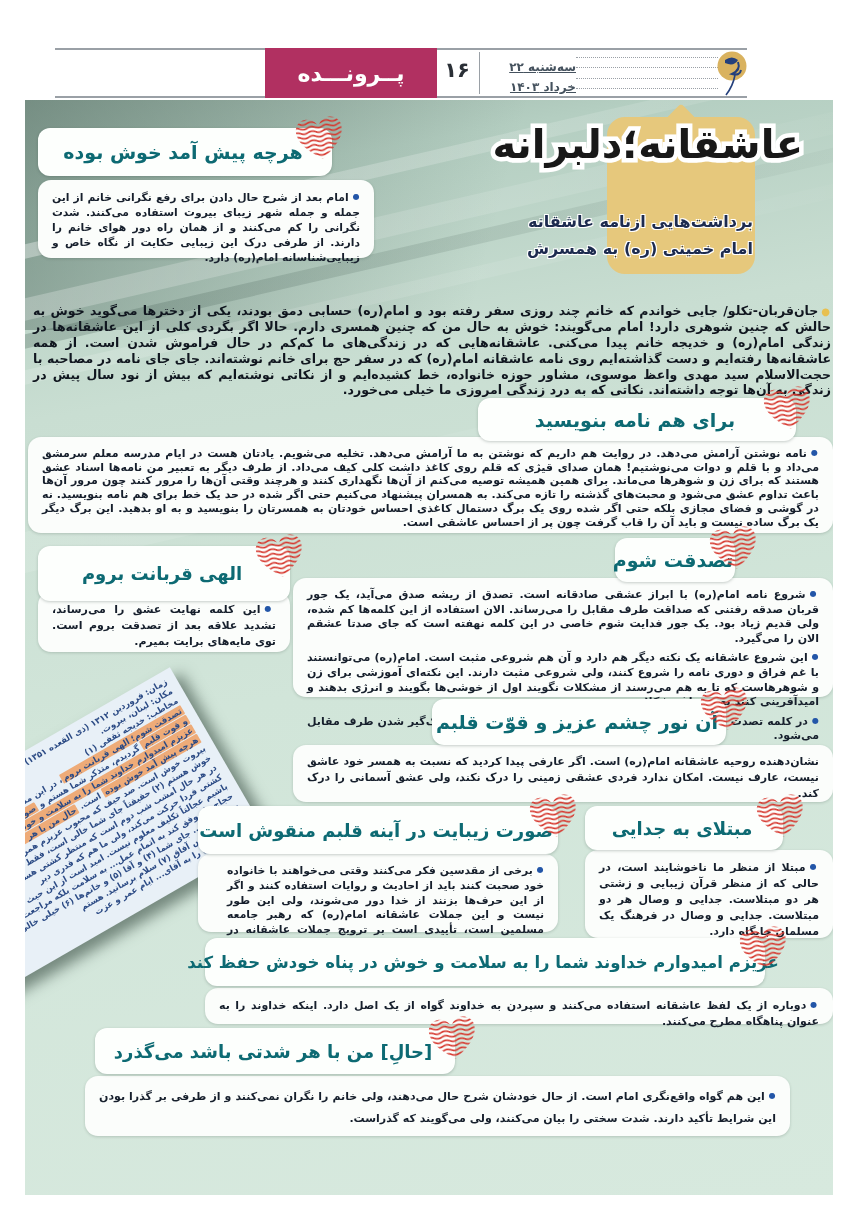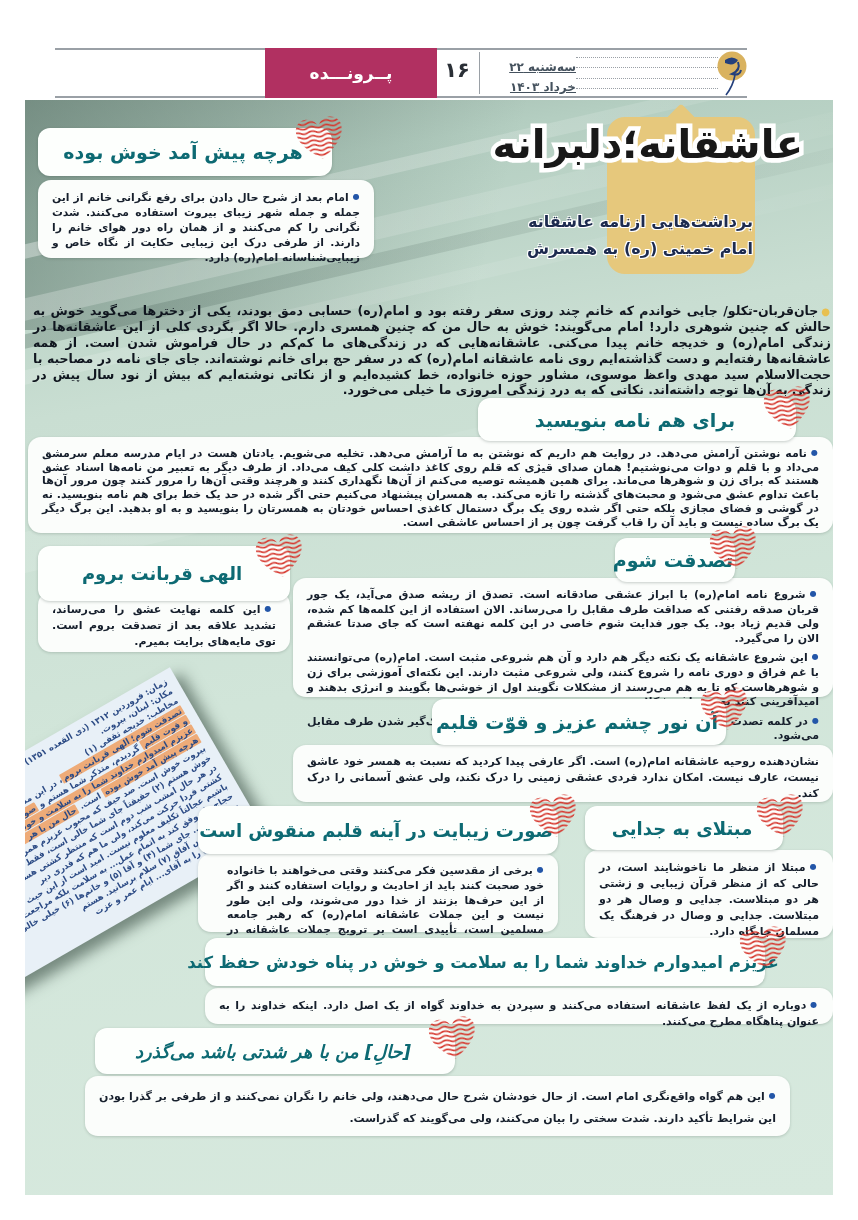--- a/index.html
+++ b/index.html
@@ -4,21 +4,21 @@
 <style>
   html,body{margin:0;padding:0;background:#ffffff;}
   *{box-sizing:border-box;font-family:"DejaVu Sans",sans-serif;}
   .page{position:relative;width:858px;height:1220px;background:#fff;overflow:hidden;direction:rtl;}
 
   
   .header-band{position:absolute;left:55px;top:48px;width:692px;height:50px;
     border-top:2px solid #9aa0a6;border-bottom:2px solid #9aa0a6;background:#fff;}
   .corner-mark{position:absolute;left:55px;top:52px;opacity:.85;}
   .section-chip{position:absolute;left:265px;top:48px;width:172px;height:50px;background:#b13061;
-    display:flex;align-items:center;justify-content:center;color:#fff;font-weight:bold;font-size:17px;letter-spacing:1px;text-align:right;}
+    display:flex;align-items:center;justify-content:center;color:#fff;font-weight:bold;font-size:22px;letter-spacing:1px;text-align:right;}
   .page-num{position:absolute;left:438px;top:58px;width:38px;text-align:center;font-size:21px;font-weight:bold;color:#2a2f36;}
   .vrule{position:absolute;left:479px;top:52px;width:1px;height:42px;background:#9aa0a6;}
   .date-block{position:absolute;left:484px;top:58px;width:92px;font-size:12px;line-height:1.65;color:#45525e;text-align:right;font-weight:bold;text-decoration:underline;}
   .dots{position:absolute;left:576px;top:55px;width:142px;height:36px;display:flex;flex-direction:column;justify-content:space-between;padding:2px 0;}
   .dots div{border-bottom:1px dotted #9aa0a6;height:1px;}
   .logo{position:absolute;left:714px;top:49px;}
 
   
   .canvas{position:absolute;left:25px;top:100px;width:808px;height:1095px;overflow:hidden;
     background:linear-gradient(170deg,#9db5a9 0%,#b4cec1 9%,#c9ded2 26%,#d1e5d9 52%,#d7e9de 100%);}
@@ -224,21 +224,21 @@
     <div class="sec-title" style="left:180px;top:838px;width:560px;height:48px;font-size:16.5px;">
       <svg class="heart" style="right:-25px;" width="52" height="47" viewBox="0 0 52 47">
           <use href="#heartPath" fill="url(#heartWaves)"></use>
         </svg>
       <span class="txt">عزیزم امیدوارم خداوند شما را به سلامت و خوش در پناه خودش حفظ کند</span>
     </div>
     <div class="sec-body" style="left:180px;top:888px;width:628px;height:36px;font-size:11px;line-height:16px;">
       <p><span class="bullet">●</span><span>دوباره از یک لفظ عاشقانه استفاده می‌کنند و سپردن به خداوند گواه از یک اصل دارد. اینکه خداوند را به عنوان پناهگاه مطرح می‌کنند.</span></p>
     </div>
 
-    <div class="sec-title" style="left:70px;top:928px;width:360px;height:46px;font-size:18px;font-style:italic;">
+    <div class="sec-title" style="left:70px;top:928px;width:360px;height:46px;font-size:18px;">
       <svg class="heart" style="right:-24px;" width="52" height="47" viewBox="0 0 52 47">
           <use href="#heartPath" fill="url(#heartWaves)"></use>
         </svg>
       <span class="txt">[حالِ] من با هر شدتی باشد می‌گذرد</span>
     </div>
     <div class="sec-body" style="left:60px;top:976px;width:705px;height:60px;font-size:11px;line-height:22px;">
       <p><span class="bullet">●</span><span>این هم گواه واقع‌نگری امام است. از حال خودشان شرح حال می‌دهند، ولی خانم را نگران نمی‌کنند و از طرفی بر گذرا بودن این شرایط تأکید دارند. شدت سختی را بیان می‌کنند، ولی می‌گویند که گذراست.</span></p>
     </div>
   </div>
 </div>

